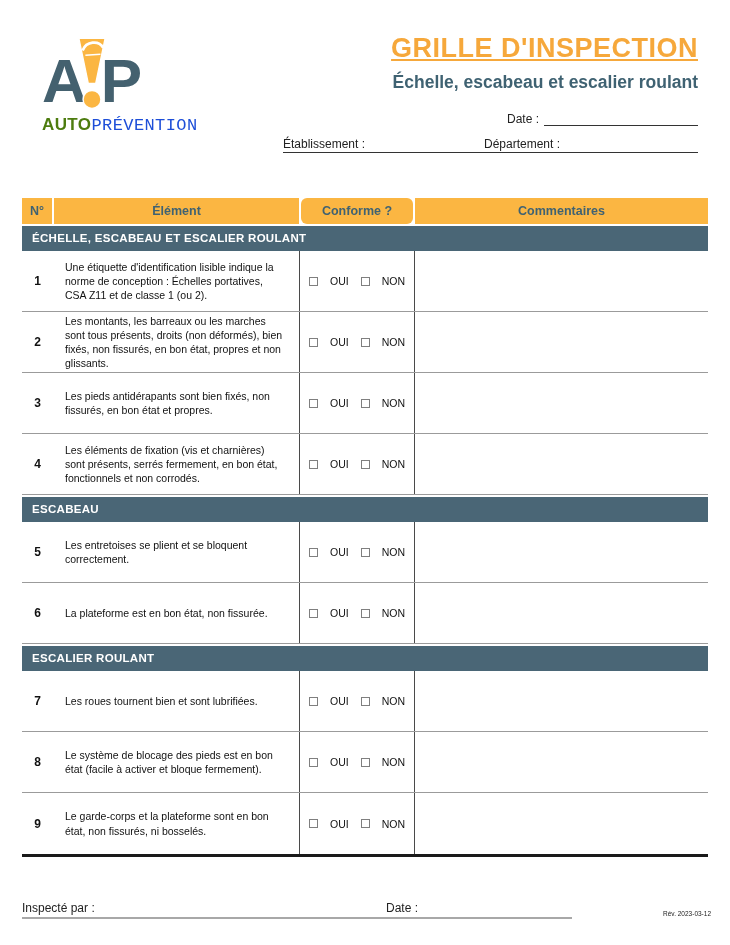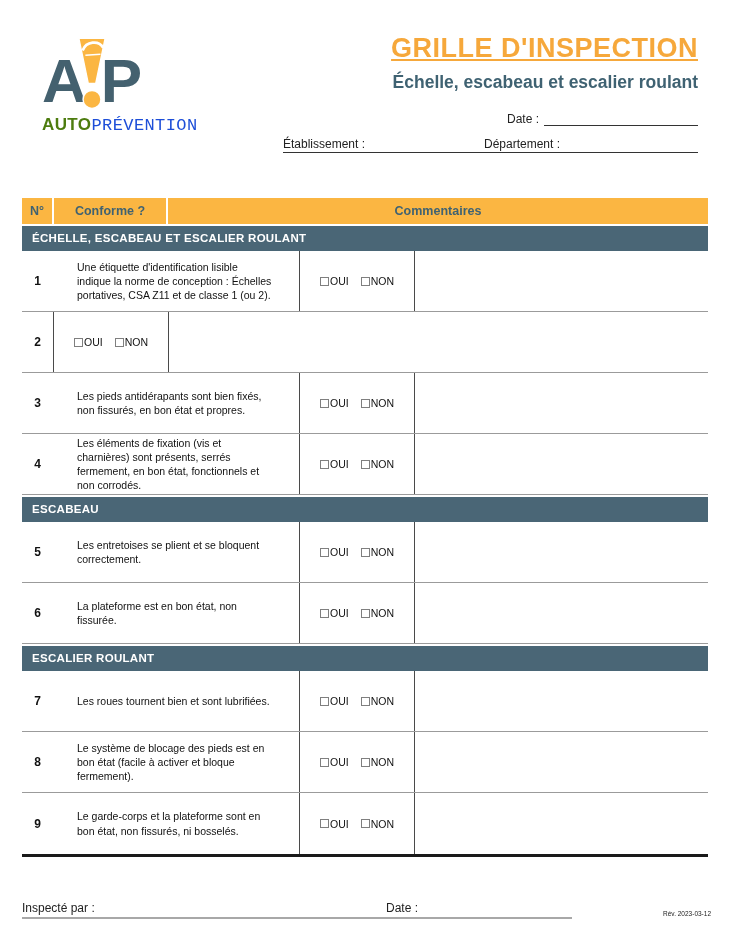--- a/index.html
+++ b/index.html
@@ -31,35 +31,35 @@
   .lbl-etab { left:0; }
   .lbl-dep  { left:201px; }
 
   
   .table  { position:absolute; left:22px; top:198px; width:686px; border-bottom:3px solid #1a1a1a; }
   .t-head { display:flex; gap:2px; height:26px; }
   .h-cell { background:#FBB642; color:#3F6272; font-weight:bold; font-size:12.5px;
             display:flex; align-items:center; justify-content:center; }
   .h-num  { width:30px; }
   .h-el   { width:245px; }
-  .h-conf { width:112px; }
+  .h-conf { width:112px;border-radius:6px; }
   .h-comm { flex:1; }
 
   .t-section { height:25px; margin-top:2px; background:#4A6676; color:#fff; font-weight:bold;
                font-size:11.5px; line-height:25px; padding-left:10px; letter-spacing:0.3px; }
 
   .t-row  { display:flex; height:61px; border-bottom:1px solid #9b9b9b; }
   .t-row:last-child { border-bottom:none; }
   .c-num  { width:31px; display:flex; align-items:center; justify-content:center;
             font-weight:bold; font-size:12px; color:#111; }
   .c-text { width:246px; display:flex; align-items:center; padding:0 10px 0 8px; }
-  .c-text p { margin:16px; font-size:10.5px; line-height:1.35; color:#111; }
+  .c-text p { margin:4px; font-size:10.5px; line-height:1.35; color:#111; }
   .c-conf { width:116px; border-left:1px solid #4a4a4a; border-right:1px solid #4a4a4a;
             display:flex; align-items:center; justify-content:center; gap:12px; }
-  .opt    { display:flex; align-items:center; gap:1px; }
+  .opt    { display:flex; align-items:center; gap:12px; }
   .cb     { width:9px; height:9px; border:1px solid #7f7f7f; display:inline-block; background:#fff; }
   .cb-label { font-size:10.5px; color:#111; }
   .c-comm { flex:1; }
 
   
   .sign-row { position:absolute; left:22px; top:871px; width:550px; height:23px; border-bottom:2px solid #a8a8a8;margin-top:25px; }
   .sign-row .f-label { position:absolute; top:5px; }
   .lbl-insp { left:0; }
   .lbl-date2 { left:364px; }
   .rev { position:absolute; right:19px; top:910px; font-size:6.5px; color:#222; }
@@ -93,20 +93,21 @@
     <span class="f-line"></span>
   </div>
   <div class="etab-row">
     <span class="f-label lbl-etab">Établissement :</span>
     <span class="f-label lbl-dep">Département :</span>
   </div>
 
   <div class="table">
     <div class="t-head">
       <div class="h-cell h-num">N°</div>
+      <div class="h-cell h-el">Élément</div>
       <div class="h-cell h-conf">Conforme ?</div>
       <div class="h-cell h-comm">Commentaires</div>
     </div>
     <div id="table-body">
   <div class="t-section">ÉCHELLE, ESCABEAU ET ESCALIER ROULANT</div>
 
   <div class="t-row">
     <div class="c-num">1</div>
     <div class="c-text">
             <p>Une étiquette d'identification lisible indique la norme de conception : Échelles portatives, CSA Z11 et de classe 1 (ou 2).</p>
@@ -119,20 +120,23 @@
             <span class="opt">
               <span class="cb"></span>
               <span class="cb-label">NON</span>
             </span>
           </div>
     <div class="c-comm"></div>
   </div>
 
   <div class="t-row">
     <div class="c-num">2</div>
+    <div class="c-text">
+            <p>Les montants, les barreaux ou les marches sont tous présents, droits (non déformés), bien fixés, non fissurés, en bon état, propres et non glissants.</p>
+          </div>
     <div class="c-conf">
             <span class="opt">
               <span class="cb"></span>
               <span class="cb-label">OUI</span>
             </span>
             <span class="opt">
               <span class="cb"></span>
               <span class="cb-label">NON</span>
             </span>
           </div>

